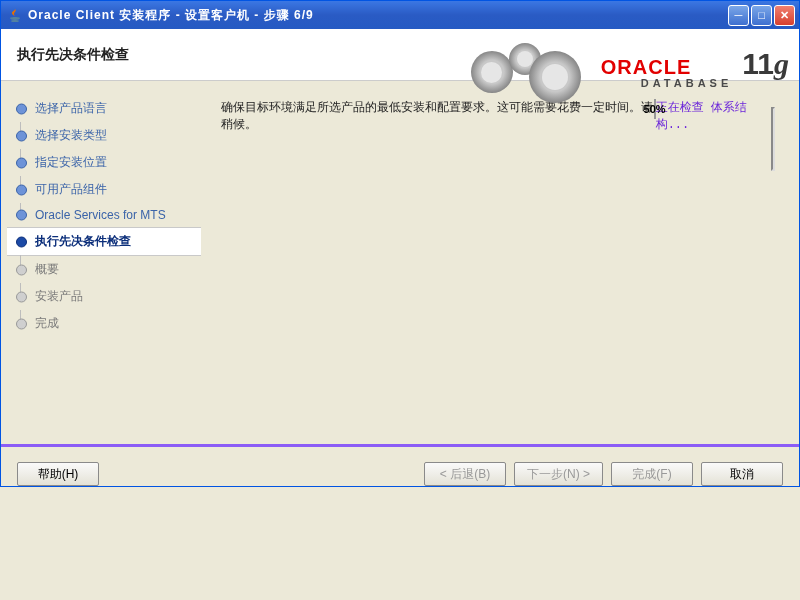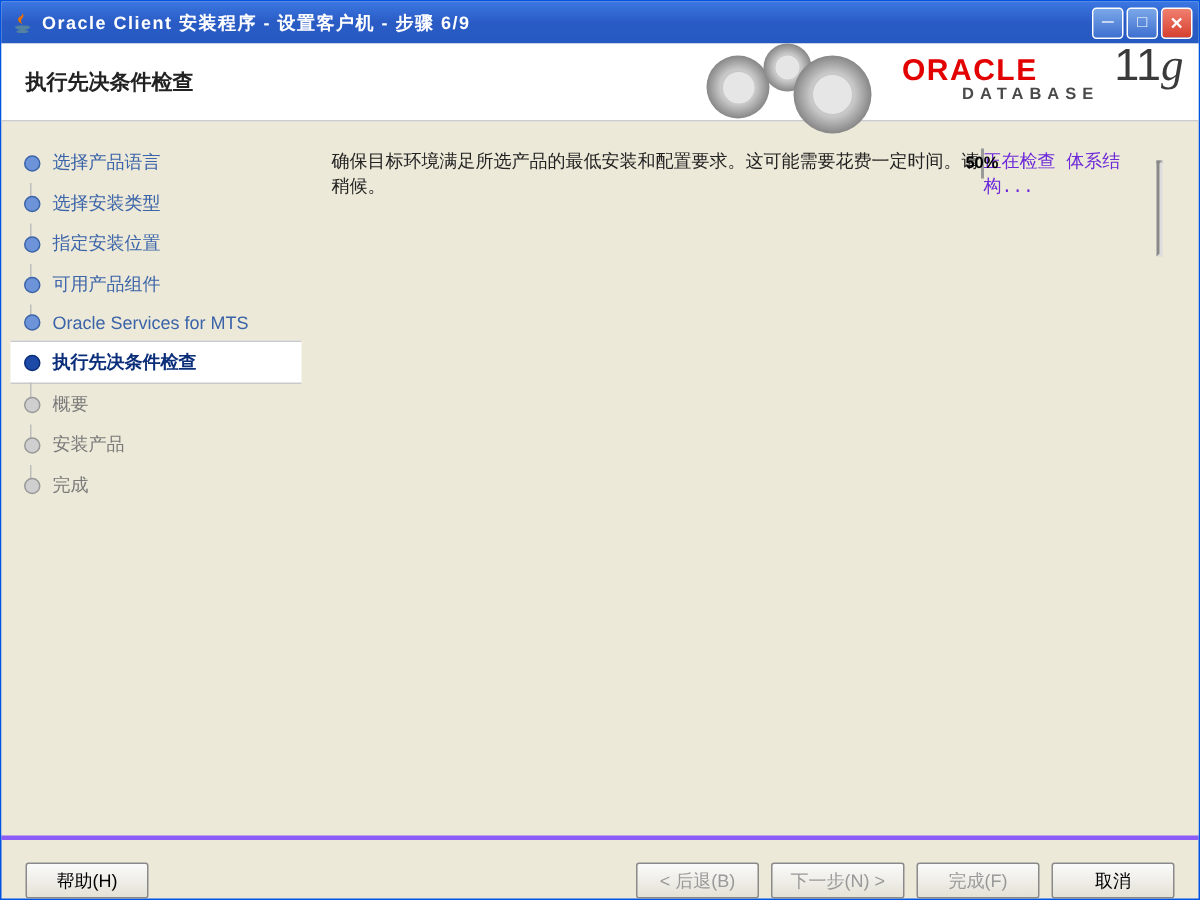--- a/index.html
+++ b/index.html
@@ -1,40 +1,40 @@
 <!DOCTYPE html>
 <html><head>
 <meta charset="utf-8">
 <style>
 * { margin:0; padding:0; box-sizing:border-box; font-family:"Microsoft YaHei","Segoe UI",Tahoma,sans-serif; }
 body { background:#ece9d8; width:800px; height:600px; overflow:hidden; }
-.window { width:800px; height:600px; border:1px solid #0054e3; background:#ece9d8; display:flex; flex-direction:column; }
+.window { width:800px; height:487px; border:1px solid #0054e3; background:#ece9d8; display:flex; flex-direction:column; }
 .titlebar { height:28px; background:linear-gradient(#3b77e3,#2a5bc4 50%,#255ac3); display:flex; align-items:center; padding:0 4px 0 6px; color:#fff; font-size:12px; font-weight:bold; }
 .titlebar .java-icon { width:16px; height:16px; margin-right:5px; display:inline-flex; align-items:center; justify-content:center; }
 .titlebar .java-icon svg { width:16px; height:16px; }
 .titlebar-text { flex:1; letter-spacing:1px; }
 .win-buttons { display:flex; gap:2px; }
 .win-btn { width:21px; height:21px; border:1px solid #fff; border-radius:3px; display:flex; align-items:center; justify-content:center; font-size:11px; font-weight:bold; cursor:pointer; }
 .win-min, .win-max { background:linear-gradient(#7ba7e8,#3d6fd0); color:#fff; }
 .win-close { background:linear-gradient(#f08070,#d63f2e); color:#fff; }
 
 .header { height:52px; background:#fff; border-bottom:1px solid #ccc; display:flex; align-items:center; padding:0 16px; position:relative; }
 .header-title { font-size:14px; font-weight:bold; color:#222; }
-.header-graphics { position:absolute; right:10px; top:0; height:52px; display:flex; gap:12px; }
+.header-graphics { position:absolute; right:10px; top:14px; height:52px; display:flex; align-items:center; gap:12px; }
 .gears { position:relative; width:150px; height:52px; }
 .gear { position:absolute; border-radius:50%; background:radial-gradient(circle,#c8c8c8 40%,#888 70%); }
 .gear::before { content:""; position:absolute; inset:25%; border-radius:50%; background:#e6e6e6; }
 .gear1 { width:42px; height:42px; left:32px; top:8px; }
 .gear2 { width:32px; height:32px; left:70px; top:0; }
 .gear3 { width:52px; height:52px; left:90px; top:8px; }
 .oracle-logo { display:flex; flex-direction:column; align-items:flex-start; line-height:1; }
 .oracle-logo .oracle { display:flex; align-items:baseline; gap:10px; }
 .oracle-word { color:#e20000; font-weight:bold; font-size:20px; letter-spacing:1px; }
 .oracle-db { color:#4a4a4a; font-size:11px; letter-spacing:4px; font-weight:bold; margin-top:1px;margin-left:40px; }
-.eleven-g { color:#3a3a3a; font-weight:normal; font-size:30px; }
+.eleven-g { color:#3a3a3a; font-weight:bold; font-size:30px; }
 .eleven-g i { font-style:italic; font-family:serif; }
 
 .body-area { flex:1; display:flex; background:#ece9d8; }
 .sidebar { width:200px; padding:14px 0 0 6px; }
 .steps { list-style:none; }
 .step { font-size:12px; color:#7a7a7a; padding:5px 8px 5px 28px; position:relative; white-space:nowrap; }
 .step.done { color:#3b64a9; }
 .step.active { color:#0b2e7a; font-weight:bold; background:#fff; border-top:1px solid #c9c9c9; border-bottom:1px solid #c9c9c9; }
 .step::before { content:""; position:absolute; left:9px; top:50%; transform:translateY(-50%); width:9px; height:9px; border-radius:50%; background:#cfcfcf; border:1px solid #999; }
 .step.done::before { background:#6d93d8; border-color:#3b64a9; }

